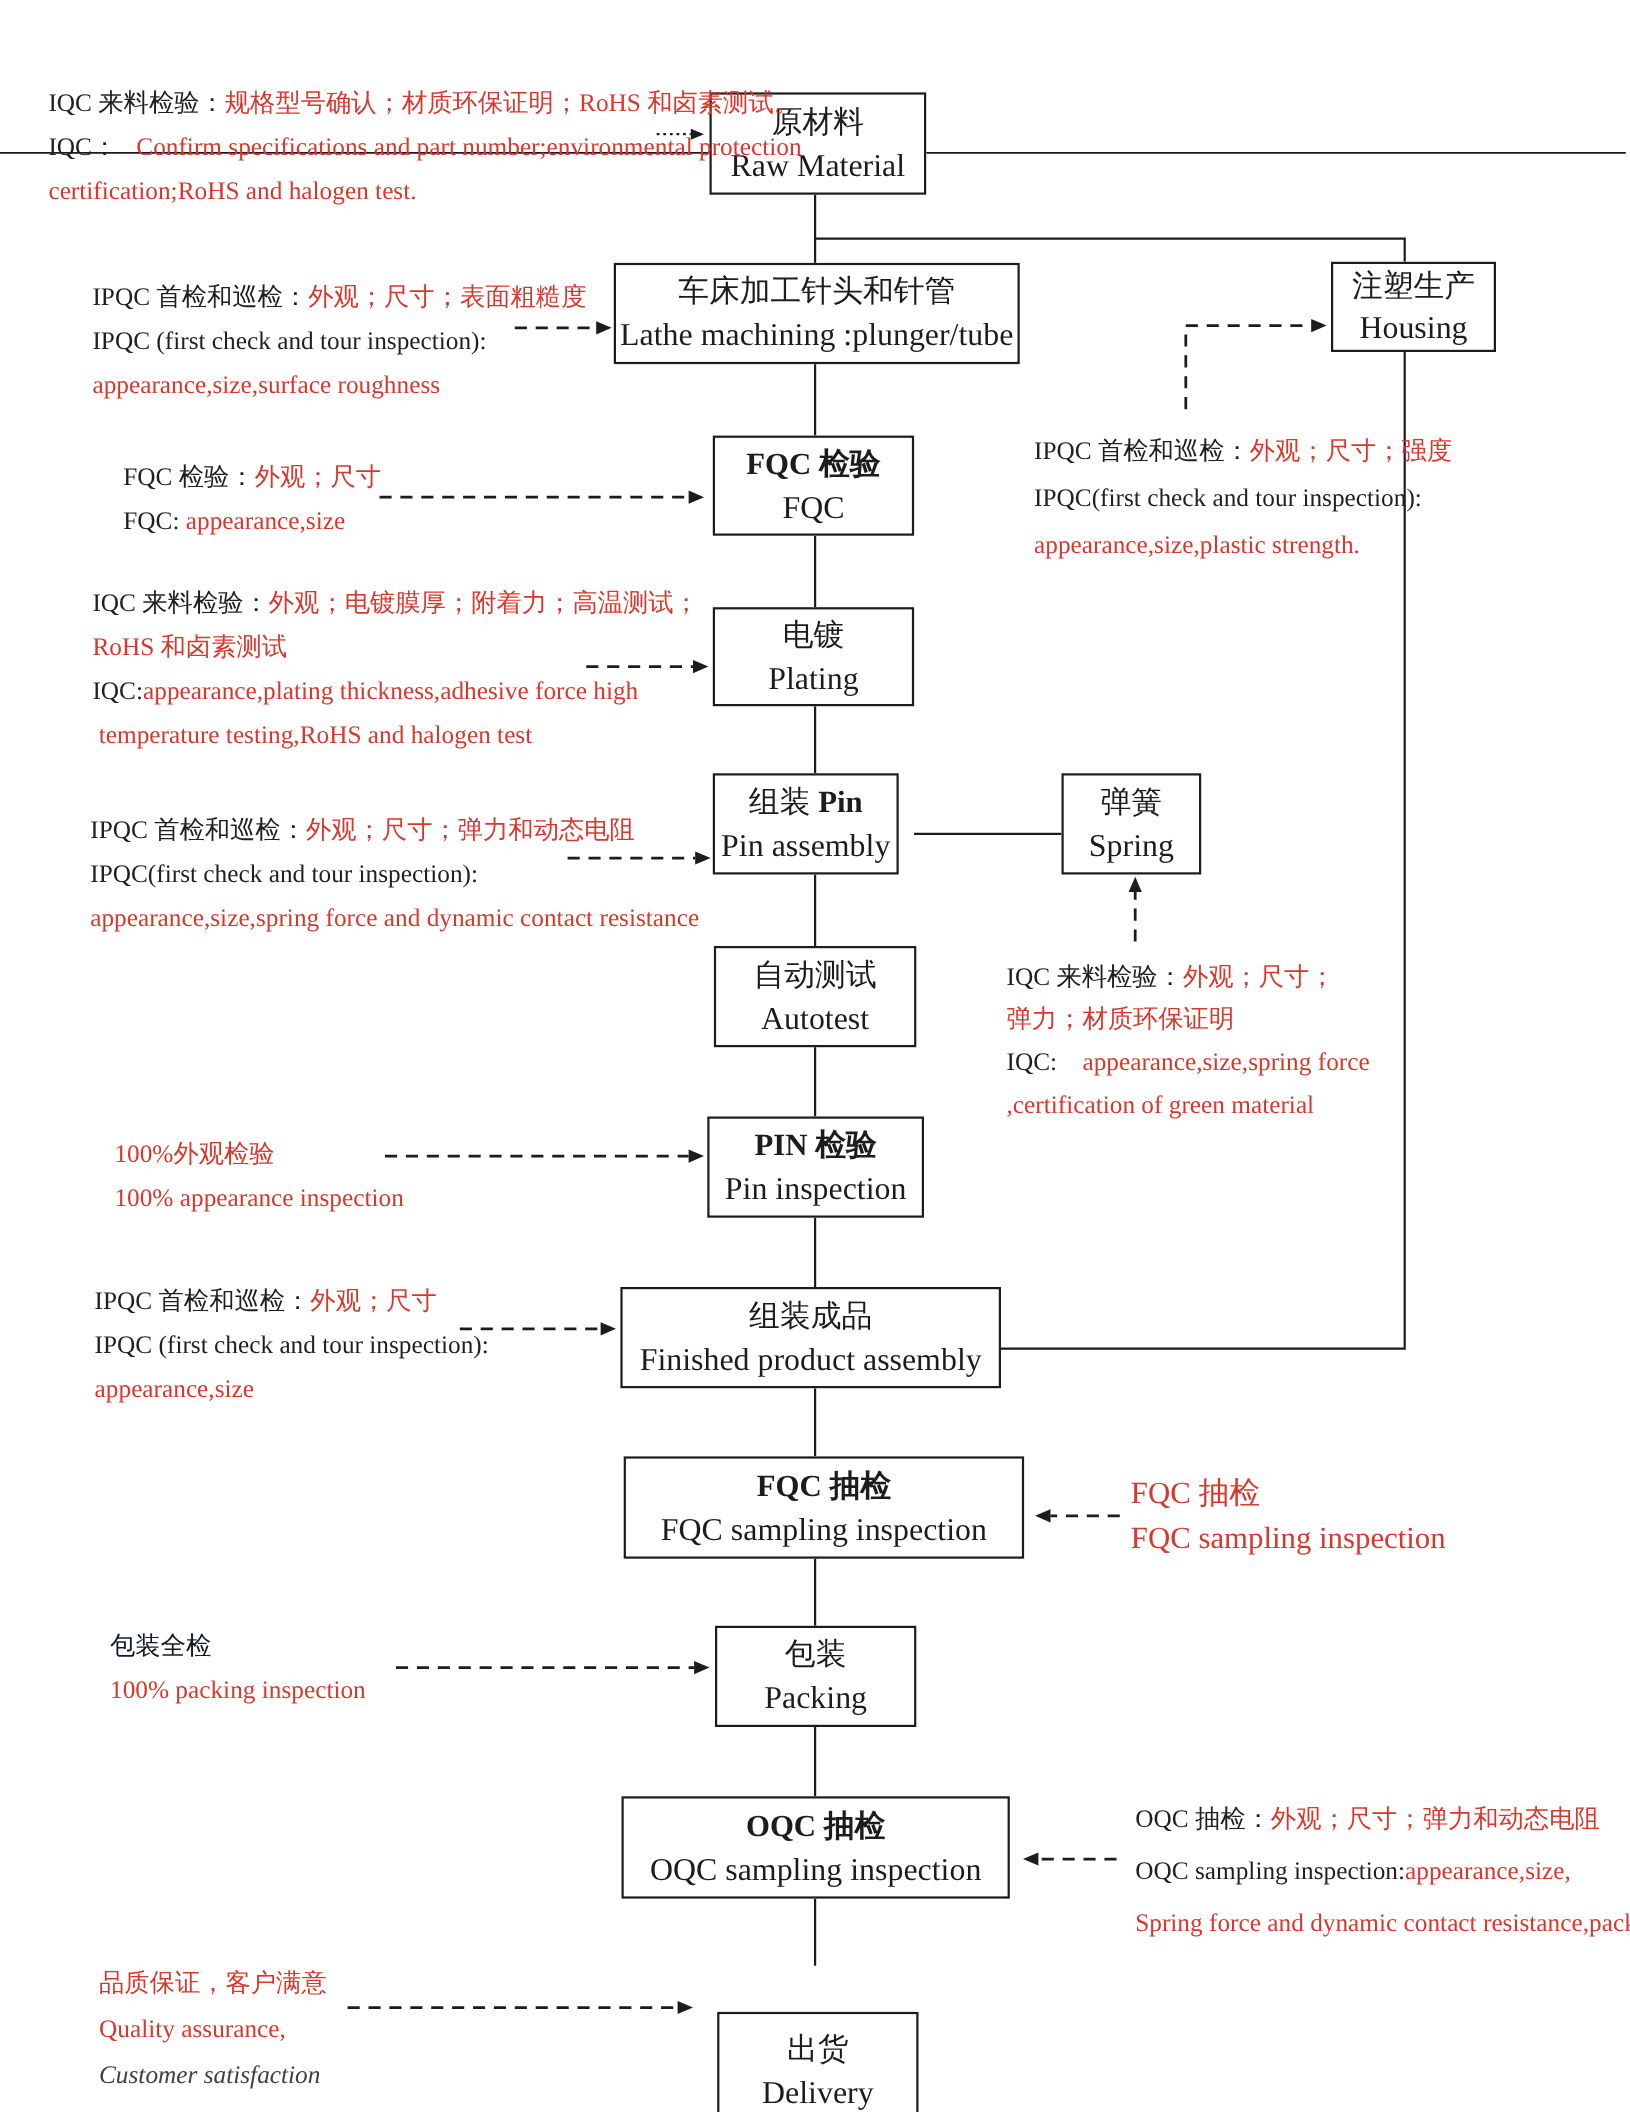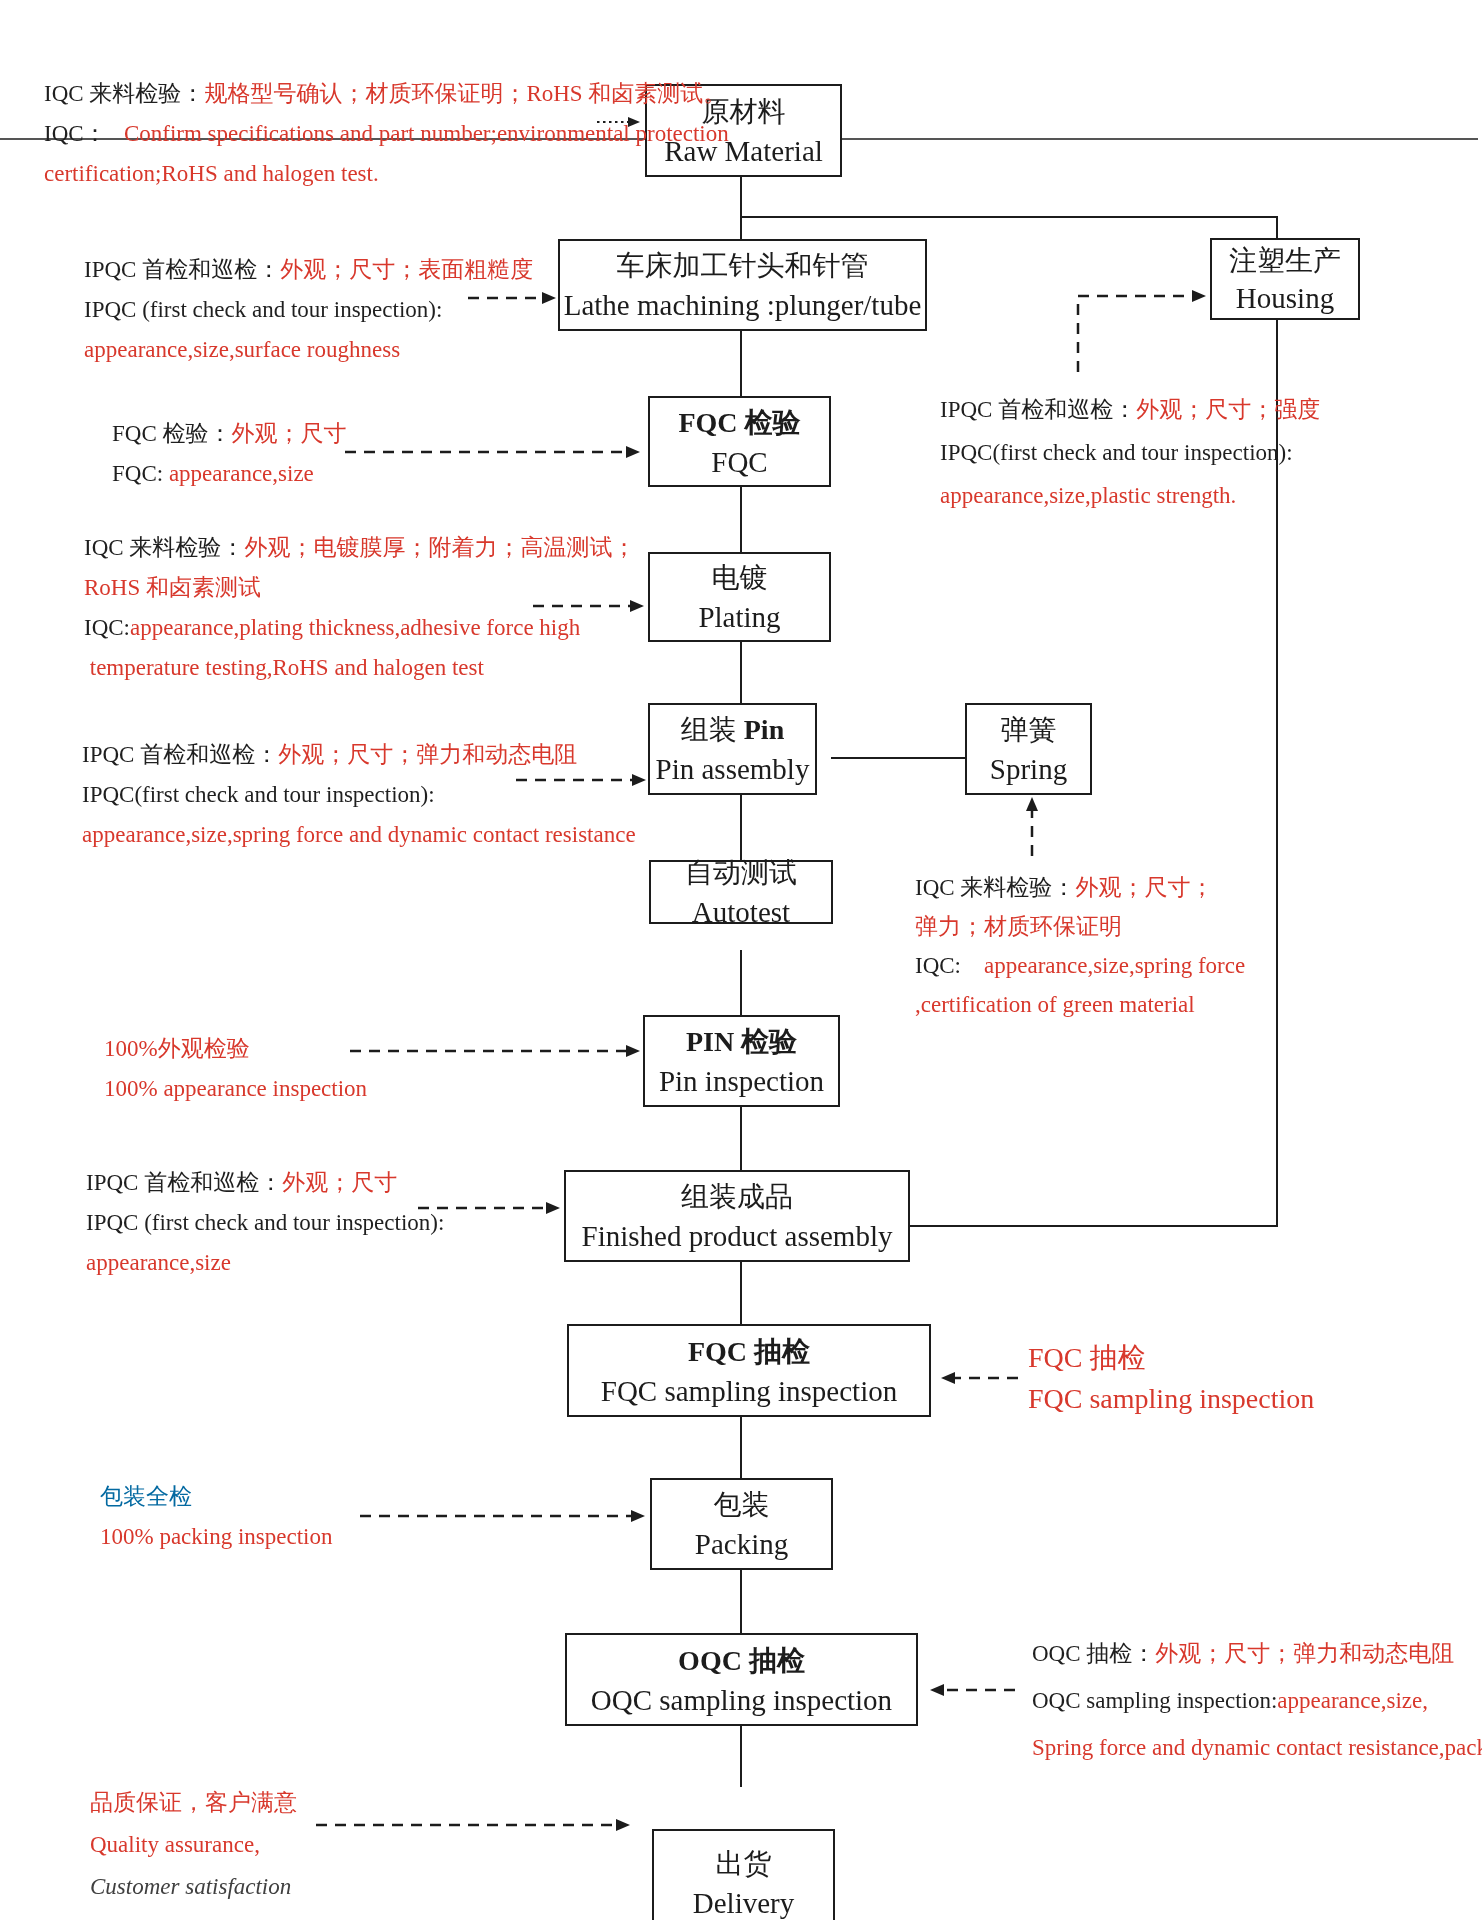--- a/index.html
+++ b/index.html
@@ -110,21 +110,21 @@
   <div class="box" style="left:648px;top:703px;width:169px;height:92px">
     <div class="zh"><span>组装 </span><span class="bold">Pin</span></div>
     <div class="en">Pin assembly</div>
   </div>
 
   <div class="box" style="left:965px;top:703px;width:127px;height:92px">
     <div class="zh">弹簧</div>
     <div class="en">Spring</div>
   </div>
 
-  <div class="box" style="left:649px;top:860px;width:184px;height:64px">
+  <div class="box" style="left:649px;top:860px;width:184px;height:92px">
     <div class="zh">自动测试</div>
     <div class="en">Autotest</div>
   </div>
 
   <div class="box" style="left:643px;top:1015px;width:197px;height:92px">
     <div class="zh bold">PIN 检验</div>
     <div class="en">Pin inspection</div>
   </div>
 
   <div class="box" style="left:564px;top:1170px;width:346px;height:92px">
@@ -152,20 +152,20 @@
     <div class="en">Delivery</div>
   </div>
 
   <div class="ann" style="left:44px;top:74px"><div class="ann-line"><span style="color: rgb(31, 31, 31);">IQC 来料检验：</span><span style="color: rgb(216, 56, 44);">规格型号确认；材质环保证明；RoHS 和卤素测试。</span></div><div class="ann-line"><span style="color: rgb(31, 31, 31);">IQC：</span><span style="color: rgb(216, 56, 44);">   Confirm specifications and part number;environmental protection</span></div><div class="ann-line"><span style="color: rgb(216, 56, 44);">certification;RoHS and halogen test.</span></div></div>
   <div class="ann" style="left:84px;top:250px"><div class="ann-line"><span style="color: rgb(31, 31, 31);">IPQC 首检和巡检：</span><span style="color: rgb(216, 56, 44);">外观；尺寸；表面粗糙度</span></div><div class="ann-line"><span style="color: rgb(31, 31, 31);">IPQC (first check and tour inspection):</span></div><div class="ann-line"><span style="color: rgb(216, 56, 44);">appearance,size,surface roughness</span></div></div>
   <div class="ann" style="left:112px;top:414px"><div class="ann-line"><span style="color: rgb(31, 31, 31);">FQC 检验：</span><span style="color: rgb(216, 56, 44);">外观；尺寸</span></div><div class="ann-line"><span style="color: rgb(31, 31, 31);">FQC: </span><span style="color: rgb(216, 56, 44);">appearance,size</span></div></div>
   <div class="ann" style="left:84px;top:528px"><div class="ann-line"><span style="color: rgb(31, 31, 31);">IQC 来料检验：</span><span style="color: rgb(216, 56, 44);">外观；电镀膜厚；附着力；高温测试；</span></div><div class="ann-line"><span style="color: rgb(216, 56, 44);">RoHS 和卤素测试</span></div><div class="ann-line"><span style="color: rgb(31, 31, 31);">IQC:</span><span style="color: rgb(216, 56, 44);">appearance,plating thickness,adhesive force high</span></div><div class="ann-line"><span style="color: rgb(216, 56, 44);"> temperature testing,RoHS and halogen test</span></div></div>
   <div class="ann" style="left:82px;top:735px"><div class="ann-line"><span style="color: rgb(31, 31, 31);">IPQC 首检和巡检：</span><span style="color: rgb(216, 56, 44);">外观；尺寸；弹力和动态电阻</span></div><div class="ann-line"><span style="color: rgb(31, 31, 31);">IPQC(first check and tour inspection):</span></div><div class="ann-line"><span style="color: rgb(216, 56, 44);">appearance,size,spring force and dynamic contact resistance</span></div></div>
   <div class="ann" style="left:104px;top:1029px"><div class="ann-line"><span style="color: rgb(216, 56, 44);">100%外观检验</span></div><div class="ann-line"><span style="color: rgb(216, 56, 44);">100% appearance inspection</span></div></div>
   <div class="ann" style="left:86px;top:1163px"><div class="ann-line"><span style="color: rgb(31, 31, 31);">IPQC 首检和巡检：</span><span style="color: rgb(216, 56, 44);">外观；尺寸</span></div><div class="ann-line"><span style="color: rgb(31, 31, 31);">IPQC (first check and tour inspection):</span></div><div class="ann-line"><span style="color: rgb(216, 56, 44);">appearance,size</span></div></div>
-  <div class="ann" style="left:100px;top:1477px"><div class="ann-line"><span style="color: #0369a1;">包装全检</span></div><div class="ann-line"><span style="color: rgb(216, 56, 44);">100% packing inspection</span></div></div>
+  <div class="ann" style="left:100px;top:1477px"><div class="ann-line"><span style="color: #0f172a;">包装全检</span></div><div class="ann-line"><span style="color: rgb(216, 56, 44);">100% packing inspection</span></div></div>
   <div class="ann" style="left:90px;top:1782px;line-height:42px"><div class="ann-line"><span style="color: rgb(216, 56, 44);">品质保证，客户满意</span></div><div class="ann-line"><span style="color: rgb(216, 56, 44);">Quality assurance,</span></div><div class="ann-line"><span style="color: #404040; font-style: italic;">Customer satisfaction</span></div></div>
   <div class="ann" style="left:940px;top:388px;line-height:43px"><div class="ann-line"><span style="color: rgb(31, 31, 31);">IPQC 首检和巡检：</span><span style="color: rgb(216, 56, 44);">外观；尺寸；强度</span></div><div class="ann-line"><span style="color: rgb(31, 31, 31);">IPQC(first check and tour inspection):</span></div><div class="ann-line"><span style="color: rgb(216, 56, 44);">appearance,size,plastic strength.</span></div></div>
   <div class="ann" style="left:915px;top:868px;line-height:39px"><div class="ann-line"><span style="color: rgb(31, 31, 31);">IQC 来料检验：</span><span style="color: rgb(216, 56, 44);">外观；尺寸；</span></div><div class="ann-line"><span style="color: rgb(216, 56, 44);">弹力；材质环保证明</span></div><div class="ann-line"><span style="color: rgb(31, 31, 31);">IQC:</span><span style="color: rgb(216, 56, 44);">    appearance,size,spring force</span></div><div class="ann-line"><span style="color: rgb(216, 56, 44);">,certification of green material</span></div></div>
   <div class="ann" style="left:1028px;top:1337px;font-size:28px;line-height:41px"><div class="ann-line"><span style="color: rgb(216, 56, 44);">FQC 抽检</span></div><div class="ann-line"><span style="color: rgb(216, 56, 44);">FQC sampling inspection</span></div></div>
   <div class="ann" style="left:1032px;top:1630px;line-height:47px"><div class="ann-line"><span style="color: rgb(31, 31, 31);">OQC 抽检：</span><span style="color: rgb(216, 56, 44);">外观；尺寸；弹力和动态电阻</span></div><div class="ann-line"><span style="color: rgb(31, 31, 31);">OQC sampling inspection:</span><span style="color: rgb(216, 56, 44);">appearance,size,</span></div><div class="ann-line"><span style="color: rgb(216, 56, 44);">Spring force and dynamic contact resistance,packing</span></div></div>
 
 </div>
 
 </body></html>

